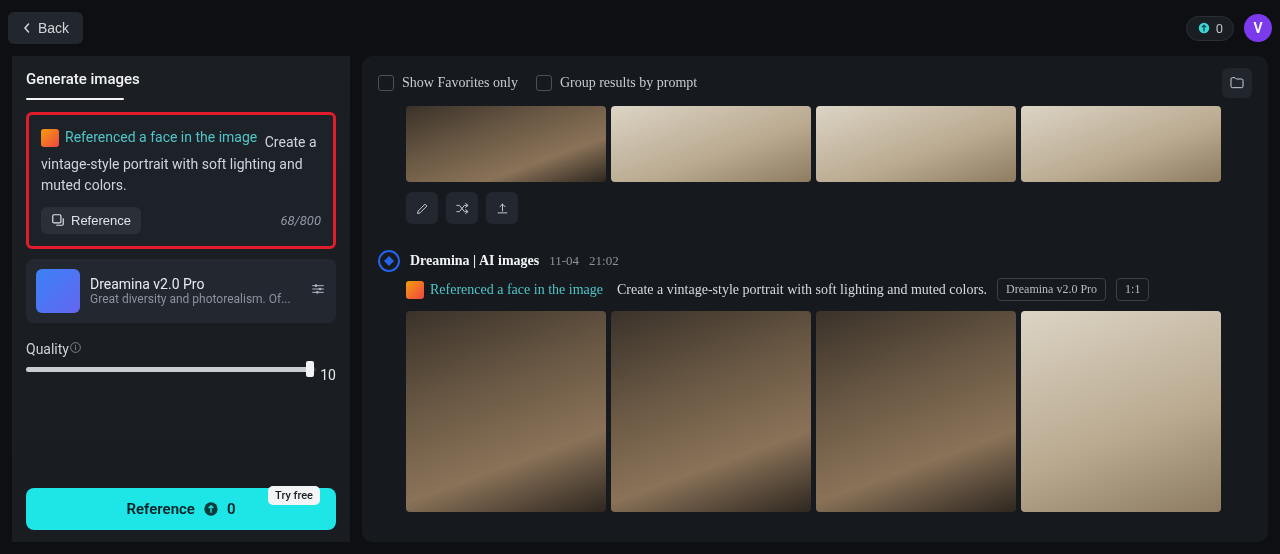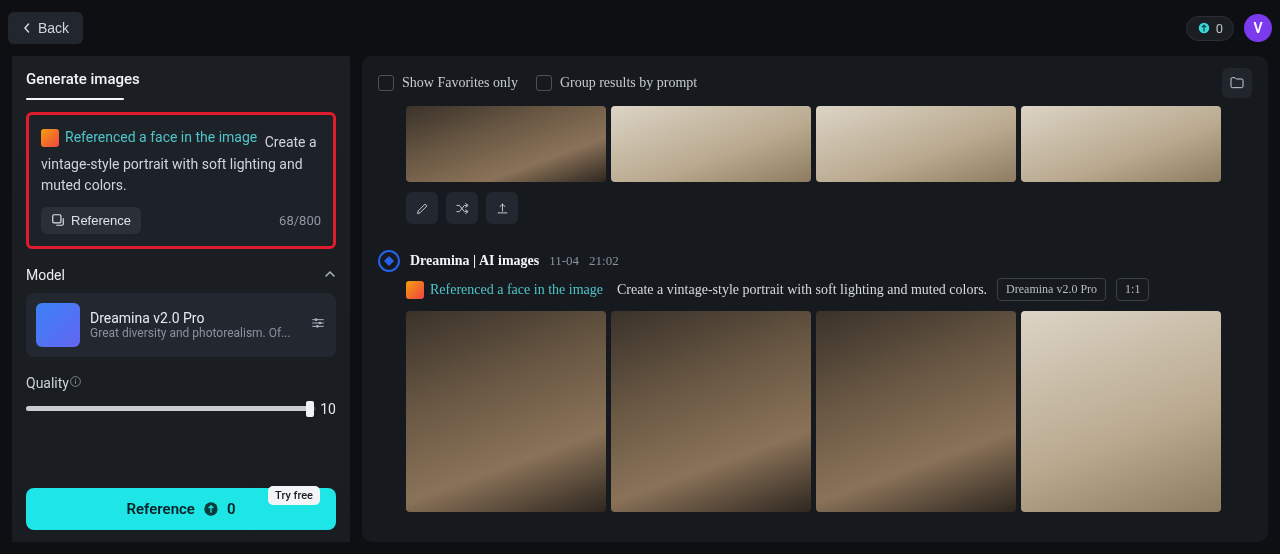--- a/index.html
+++ b/index.html
@@ -94,42 +94,42 @@
   }
   .prompt-footer {
     display: flex; align-items: center; justify-content: space-between;
     margin-top: 10px;
   }
   .ref-btn {
     background: #2b3038; border: none; color: #dfe3ea;
     padding: 6px 10px; border-radius: 6px; font-size: 13px;
     display: inline-flex; align-items: center; gap: 6px; cursor: pointer;
   }
-  .char-count { color: #8f97a3; font-size: 13px; }
+  .char-count { color: #8f97a3; font-size: 13px; font-style: italic; }
   .section-head {
     display: flex; align-items: center; justify-content: space-between;
     margin-top: 18px;
     cursor: pointer;
   }
   .section-label { color: #e9ecef; font-size: 14px; }
   .subtle { color: #9aa2ae; font-size: 13px; margin-top: 10px; }
   .model-card {
     margin-top: 10px; background: #232830; border-radius: 8px;
     padding: 10px; display: flex; align-items: center; gap: 10px;
   }
   .model-thumb {
     width: 44px; height: 44px; border-radius: 6px;
     background: linear-gradient(135deg,#3b82f6,#6366f1);
   }
   .model-text { flex: 1; overflow: hidden; }
   .model-name { color: #e7eaf0; font-size: 14px; }
   .model-desc { color: #8a919c; font-size: 12px; white-space: nowrap; text-overflow: ellipsis; overflow: hidden; }
   .kebab-settings { color: #aeb5c0; cursor: pointer; }
   .quality-row { display: flex; align-items: center; margin-top: 18px; color: #cdd2da; }
-  .slider-row { display: flex; align-items: center; margin-top: 10px; }
+  .slider-row { display: flex; align-items: flex-start; margin-top: 10px; }
   .slider {
     flex: 1; height: 5px; background: #3a3f49; border-radius: 3px; position: relative;
   }
   .slider-fill {
     position: absolute; left: 0; top: 0; bottom: 0;
     border-radius: 3px; background: #c9ccd3; width: 98%;
   }
   .slider-thumb {
     position: absolute; top: 50%; transform: translate(-50%,-50%);
     width: 8px; height: 16px; background: #f0f2f5; border-radius: 2px;
@@ -264,28 +264,20 @@
             <svg width="14" height="14" viewBox="0 0 24 24">
                 <rect x="3" y="3" width="14" height="14" rx="2" stroke="#dfe3ea" stroke-width="2" fill="none"></rect>
                 <path d="M9 21h10a2 2 0 0 0 2-2V9" stroke="#dfe3ea" stroke-width="2" fill="none"></path>
               </svg>
             <span>Reference</span>
           </button>
           <span class="char-count">68/800</span>
         </div>
       </div>
 
-      <div class="section-head">
-        <span class="section-label">Model</span>
-        <span>
-          <svg width="12" height="12" viewBox="0 0 12 12">
-              <path d="M2 8l4-4 4 4" stroke="#aeb5c0" stroke-width="1.5" fill="none" stroke-linecap="round"></path>
-            </svg>
-        </span>
-      </div>
 
       <div class="model-card">
         <div class="model-thumb"></div>
         <div class="model-text">
           <div class="model-name">Dreamina v2.0 Pro</div>
           <div class="model-desc">Great diversity and photorealism. Of...</div>
         </div>
         <span class="kebab-settings">
           <svg width="16" height="16" viewBox="0 0 24 24">
               <path d="M4 7h16M4 12h16M4 17h16" stroke="#aeb5c0" stroke-width="1.5" stroke-linecap="round"></path>

